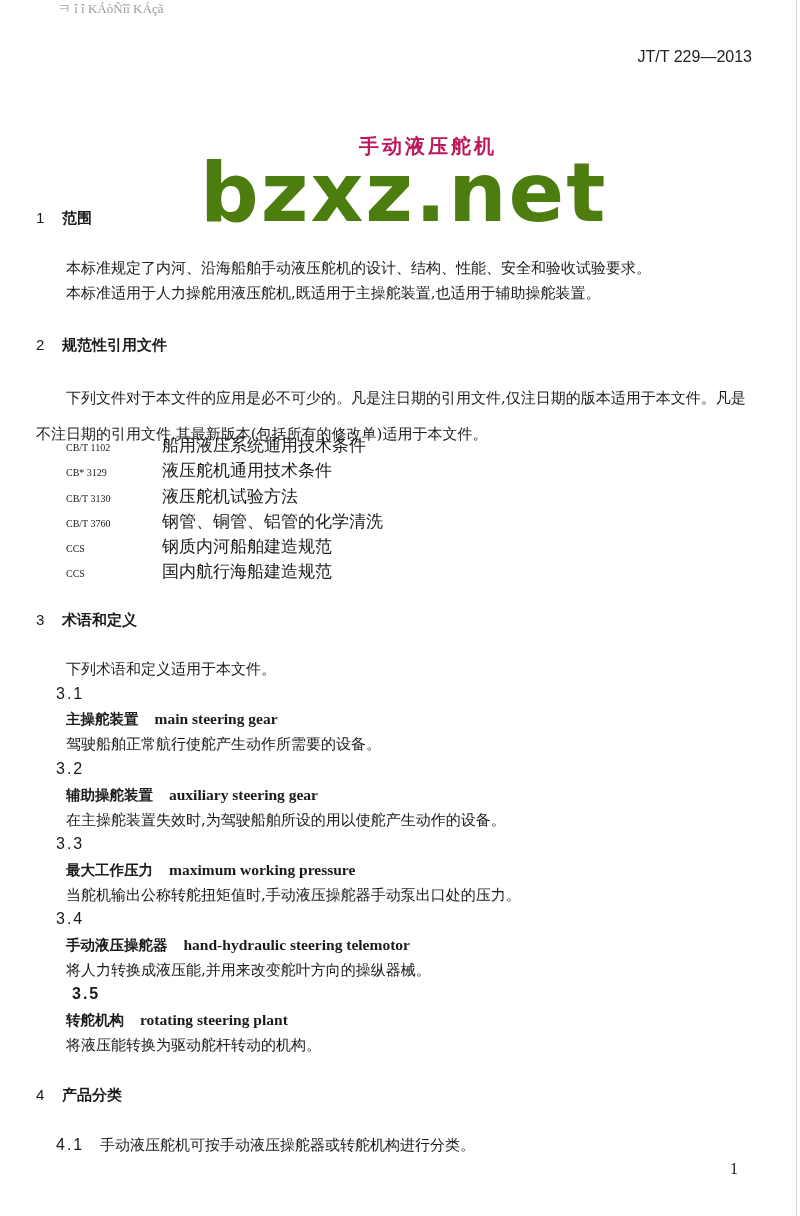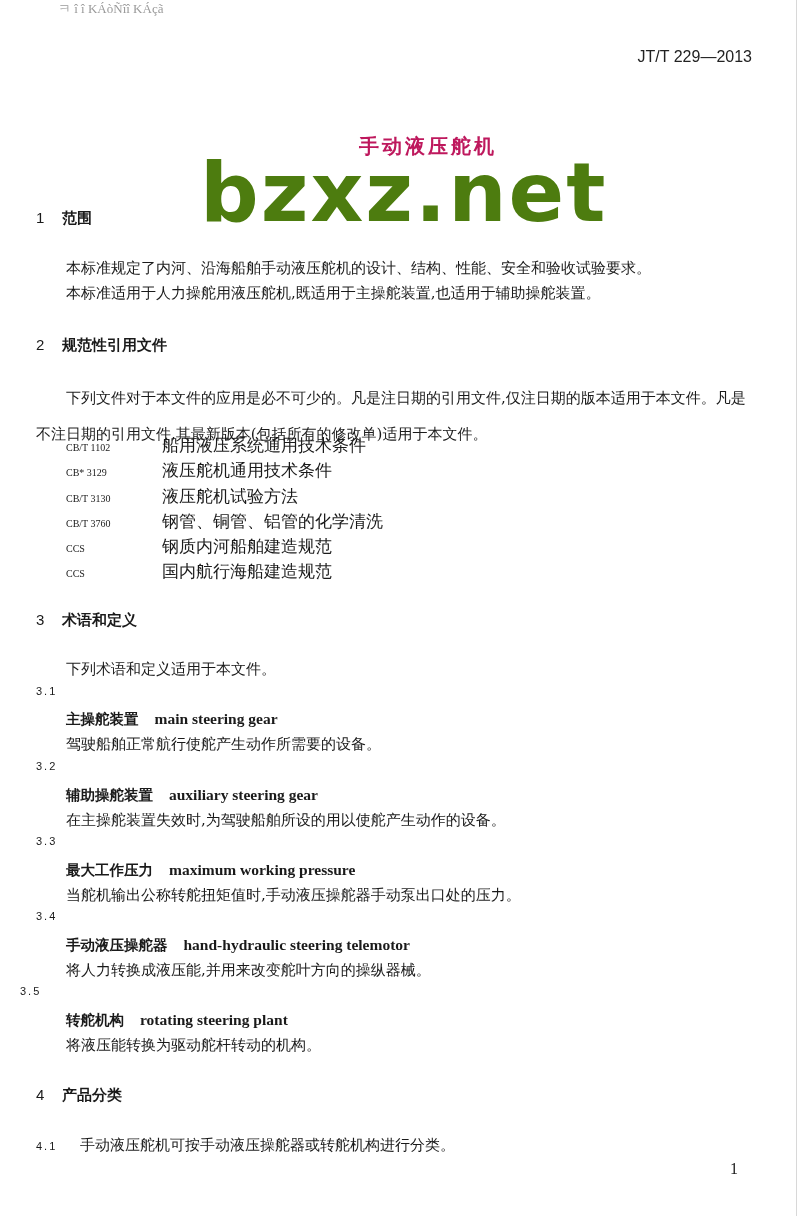--- a/index.html
+++ b/index.html
@@ -9,21 +9,21 @@
   }
   .edge-line { position: absolute; left: 796px; top: 0; width: 1px; height: 1216px; background: #d8d8d8; }
   .top-noise { position: absolute; left: 58px; top: 0; font-family: "Liberation Serif", serif; font-size: 13px; color: #9a9a9a; letter-spacing: 0px; }
   .std-code { position: absolute; right: 48px; top: 48px; font-family: "Liberation Sans", sans-serif; font-size: 16px; color: #222; }
   .watermark { position: absolute; left: 200px; top: 132px; font-family: "DejaVu Sans", sans-serif; font-weight: bold; font-size: 82px; color: #4d7c0f; letter-spacing: 2px; line-height: 1; margin-top: 20px; }
   .doc-title { position: absolute; left: 0; width: 800px; top: 133px; text-align: center; font-family: "DejaVu Sans", sans-serif; font-weight: bold; font-size: 20px; letter-spacing: 3px; color: #be185d; padding-left: 28px; }
   .abs { position: absolute; white-space: nowrap; }
   .h { font-family: "DejaVu Sans", sans-serif; font-weight: bold; font-size: 15px; }
   .h .num { display: inline-block; width: 26px; font-family: "Liberation Sans", sans-serif; font-weight: normal; }
   .p { font-size: 15px; }
-  .clause-num { font-family: "Liberation Sans", sans-serif; font-size: 11px; letter-spacing: 2px; }
+  .clause-num { font-family: "Liberation Sans", sans-serif; font-size: 16px; letter-spacing: 2px; margin-left: 20px; }
   .term { font-family: "DejaVu Sans", sans-serif; font-weight: bold; font-size: 14.5px; }
   .term .en { font-family: "Liberation Serif", serif; font-weight: bold; font-size: 15.5px; margin-left: 16px; }
   .ref-code { display: inline-block; width: 96px; font-family: "Liberation Serif", serif; font-size: 10px; }
   .ref-title { font-size: 17px; }
   .page-num { position: absolute; left: 730px; top: 1160px; font-family: "Liberation Serif", serif; font-size: 16px; }
   .wrap-p { position: absolute; left: 36px; width: 722px; font-size: 15px; line-height: 36px; text-indent: 30px; }
 </style>
 </head>
 <body>
 
@@ -87,21 +87,21 @@
   <span>最大工作压力</span><span class="en">maximum working pressure</span>
 </div>
 <div class="abs p" style="left:66px; top:886px;">当舵机输出公称转舵扭矩值时,手动液压操舵器手动泵出口处的压力。</div>
 
 <div class="abs clause-num" style="left:36px; top:910px;">3.4</div>
 <div class="abs term" style="left:66px; top:936px;">
   <span>手动液压操舵器</span><span class="en">hand-hydraulic steering telemotor</span>
 </div>
 <div class="abs p" style="left:66px; top:961px;">将人力转换成液压能,并用来改变舵叶方向的操纵器械。</div>
 
-<div class="abs clause-num" style="left:20px; top:985px;">3.5</div>
+<div class="abs clause-num" style="left:52px; top:985px;font-weight:bold;">3.5</div>
 <div class="abs term" style="left:66px; top:1011px;">
   <span>转舵机构</span><span class="en">rotating steering plant</span>
 </div>
 <div class="abs p" style="left:66px; top:1036px;">将液压能转换为驱动舵杆转动的机构。</div>
 
 <div class="abs h" style="left:36px; top:1086px;">
   <span class="num">4</span><span>产品分类</span>
 </div>
 <div class="abs" style="left:36px; top:1135px;">
   <span class="clause-num" style="display:inline-block; width:44px;">4.1</span><span class="p">手动液压舵机可按手动液压操舵器或转舵机构进行分类。</span>

